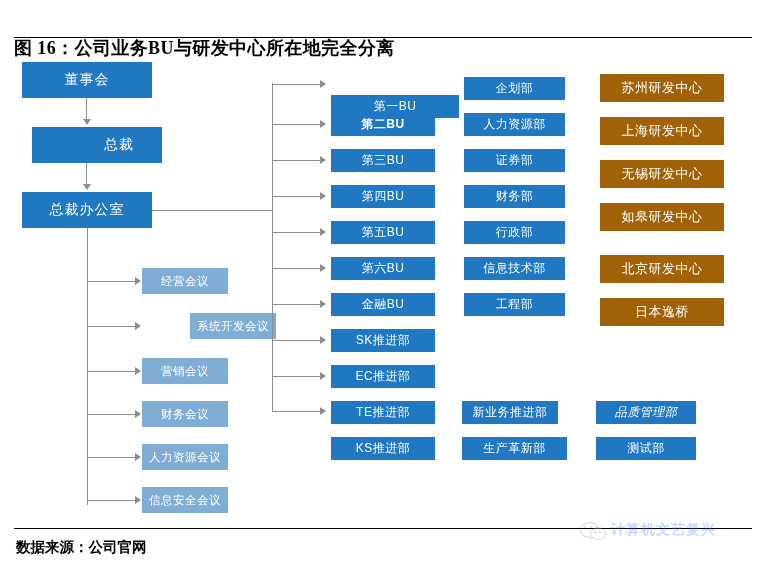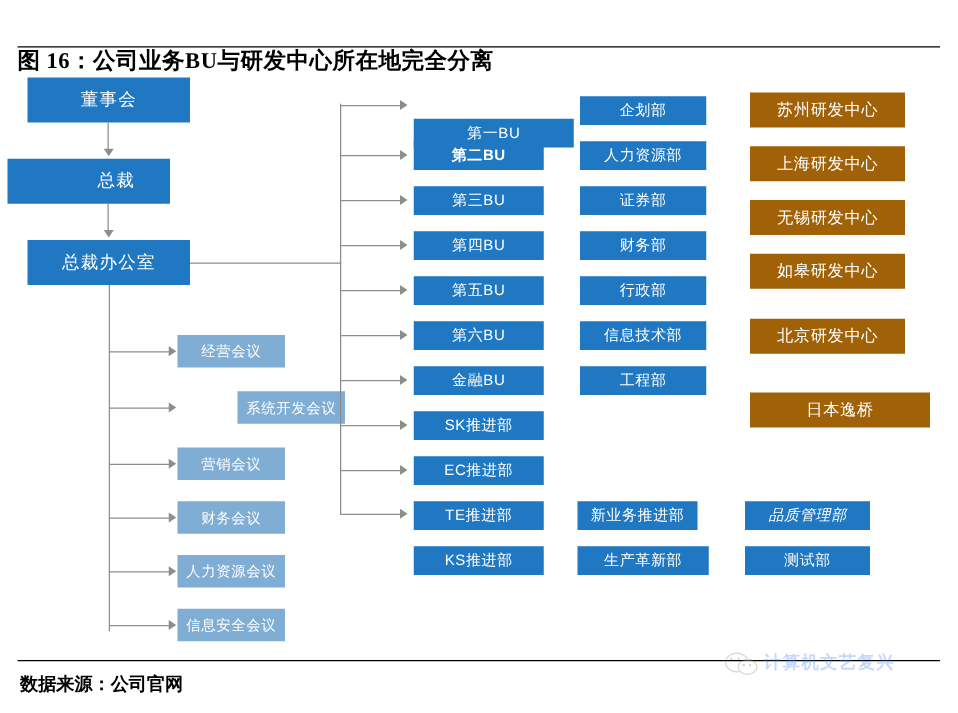--- a/index.html
+++ b/index.html
@@ -90,21 +90,21 @@
 
   <div class="title-bar">
     <div class="title-text">图 16：公司业务BU与研发中心所在地完全分离</div>
   </div>
   <div class="rule top"></div>
 
   <div class="node primary head" style="left:22px;top:62px;width:130px;height:36px;">董事会</div>
   <div class="vline" style="left:86px;top:98px;height:22px;"></div>
   <div class="arrow-down" style="left:83px;top:119px;"></div>
 
-  <div class="node primary head" style="left:6px;top:127px;width:130px;height:36px;padding-left:44px;">总裁</div>
+  <div class="node primary head" style="left:32px;top:127px;width:130px;height:36px;padding-left:44px;">总裁</div>
   <div class="vline" style="left:86px;top:163px;height:22px;"></div>
   <div class="arrow-down" style="left:83px;top:184px;"></div>
 
   <div class="node primary head" style="left:22px;top:192px;width:130px;height:36px;">总裁办公室</div>
 
   <div class="hline" style="left:152px;top:210px;width:121px;"></div>
 
   <div class="vline" style="left:87px;top:228px;height:277px;"></div>
 
   <div class="node light meeting" style="left:142px;top:268px;width:86px;height:26px;">经营会议</div>
@@ -184,21 +184,21 @@
   <div class="node primary unit" style="left:464px;top:293px;width:101px;height:23px;">工程部</div>
 
   <div class="node primary unit" style="left:462px;top:401px;width:96px;height:23px;">新业务推进部</div>
   <div class="node primary unit" style="left:462px;top:437px;width:105px;height:23px;">生产革新部</div>
 
   <div class="node cyan rnd" style="left:600px;top:74px;width:124px;height:28px;">苏州研发中心</div>
   <div class="node cyan rnd" style="left:600px;top:117px;width:124px;height:28px;">上海研发中心</div>
   <div class="node cyan rnd" style="left:600px;top:160px;width:124px;height:28px;">无锡研发中心</div>
   <div class="node cyan rnd" style="left:600px;top:203px;width:124px;height:28px;">如皋研发中心</div>
   <div class="node cyan rnd" style="left:600px;top:255px;width:124px;height:28px;">北京研发中心</div>
-  <div class="node cyan rnd" style="left:600px;top:314px;width:144px;height:28px;">日本逸桥</div>
+  <div class="node cyan rnd" style="left:600px;top:298px;width:124px;height:28px;">日本逸桥</div>
 
   <div class="node primary unit" style="left:596px;top:401px;width:100px;height:23px;font-style:italic;">品质管理部</div>
   <div class="node primary unit" style="left:596px;top:437px;width:100px;height:23px;">测试部</div>
 
   <div class="rule bottom"></div>
   <div class="footer-text">数据来源：公司官网</div>
 
   <div class="watermark">
     <span class="wm-logo">
       <span class="b1"></span>

